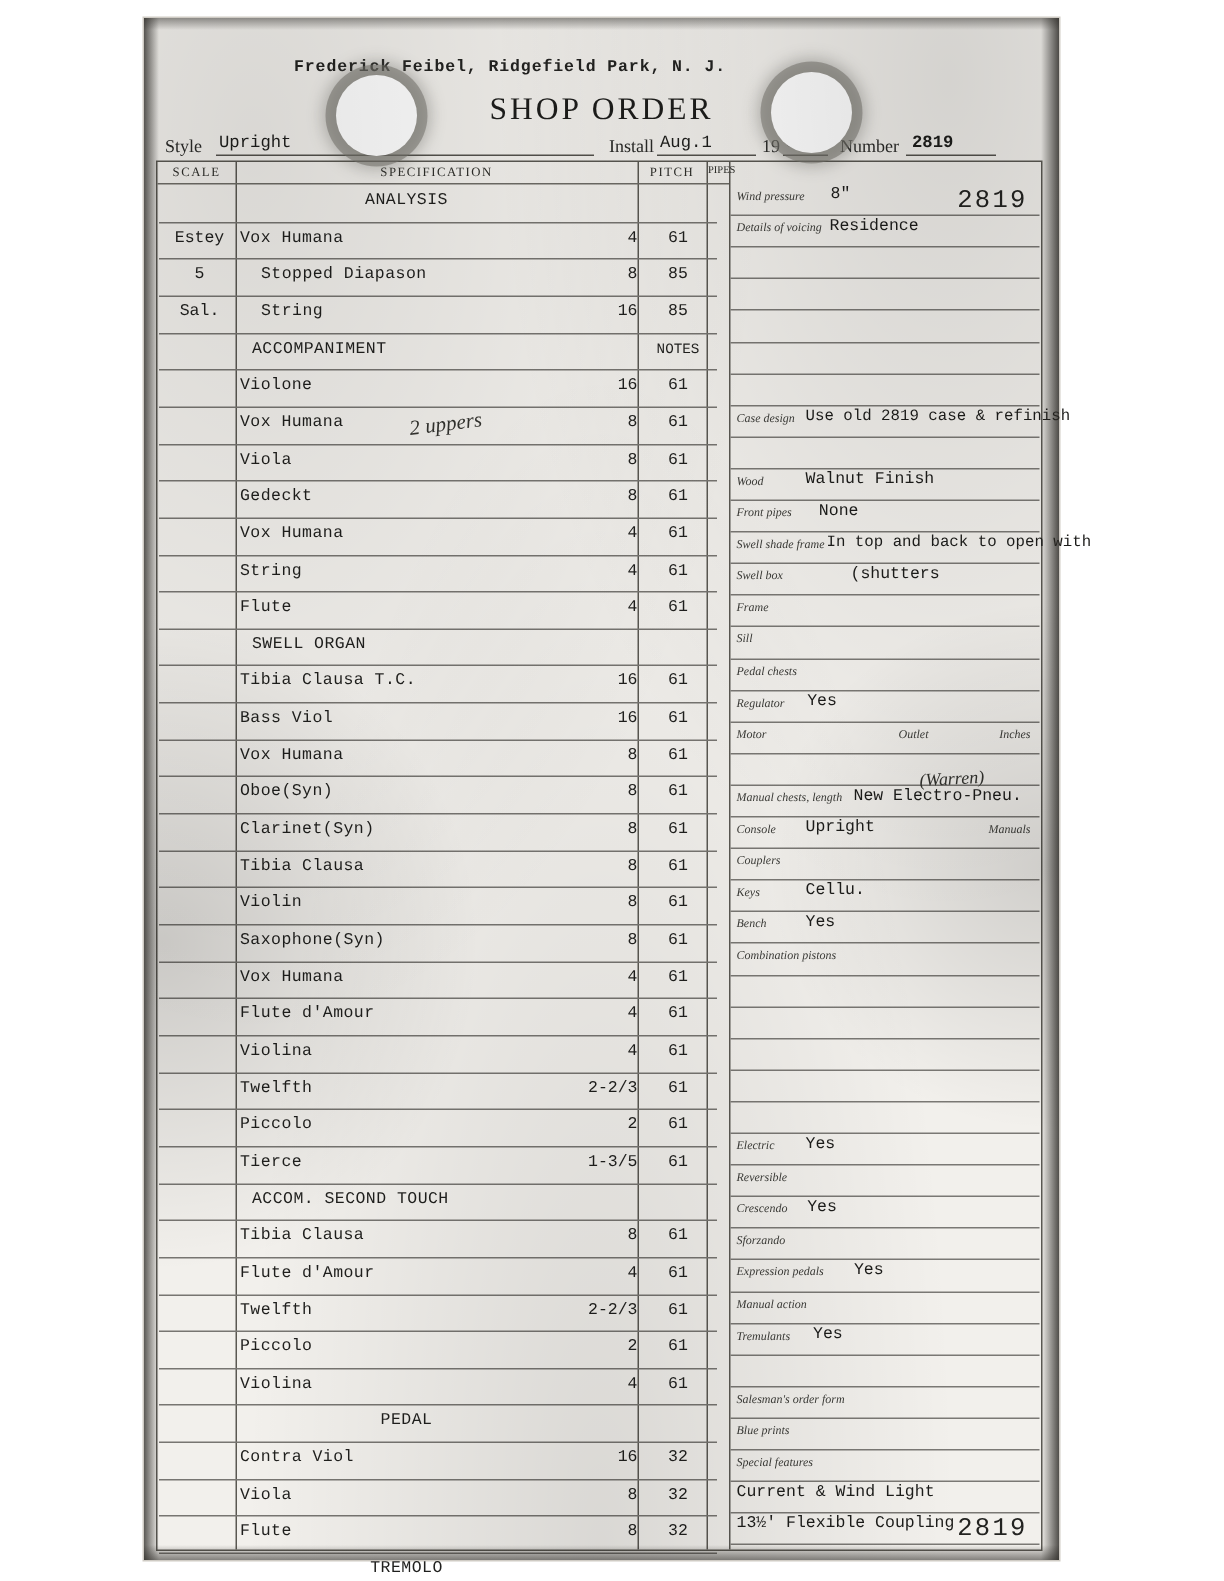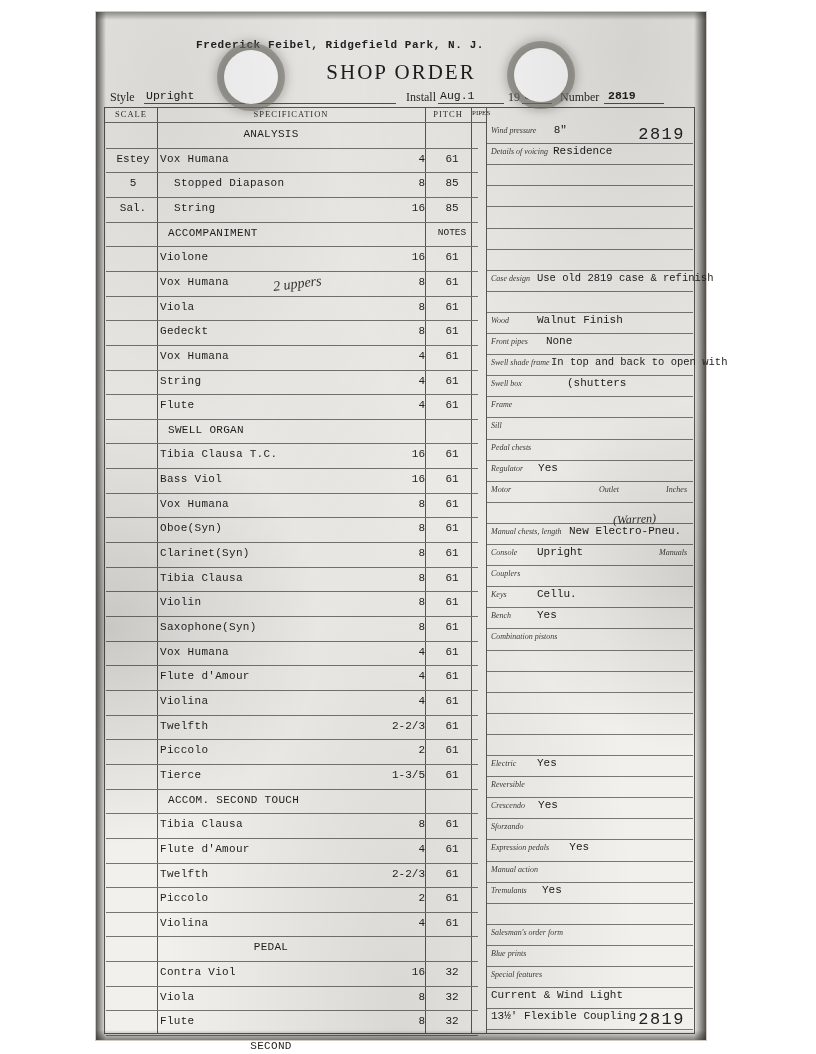--- a/index.html
+++ b/index.html
@@ -531,21 +531,21 @@
             <div class="stop-pipes">32</div>
           </div>
           <div class="rowline" style="top: 902.4px;"></div>
           <div class="stop-row" style="top: 903.4px;">
             <div class="stop-name ">Flute</div>
             <div class="stop-pitch">8</div>
             <div class="stop-pipes">32</div>
           </div>
           <div class="rowline" style="top: 927.05px;"></div>
           <div class="stop-row" style="top: 928.05px;">
-            <div class="stop-name center ">SECOND</div>
+            <div class="stop-name center ">TREMOLO</div>
           </div>
         </div>
 
       <div id="right-panel">
         <div id="ordernum-top">2819</div>
         <div id="ordernum-bottom">2819</div>
         <div id="specs-container">
             <div class="rrow" style="top: 34.1px;"></div>
             <div class="rlabel" style="left: 4px; top: 17px;">Wind pressure</div>
             <div class="rvalue" style="left: 66.7px; top: 15px;">8"</div>

